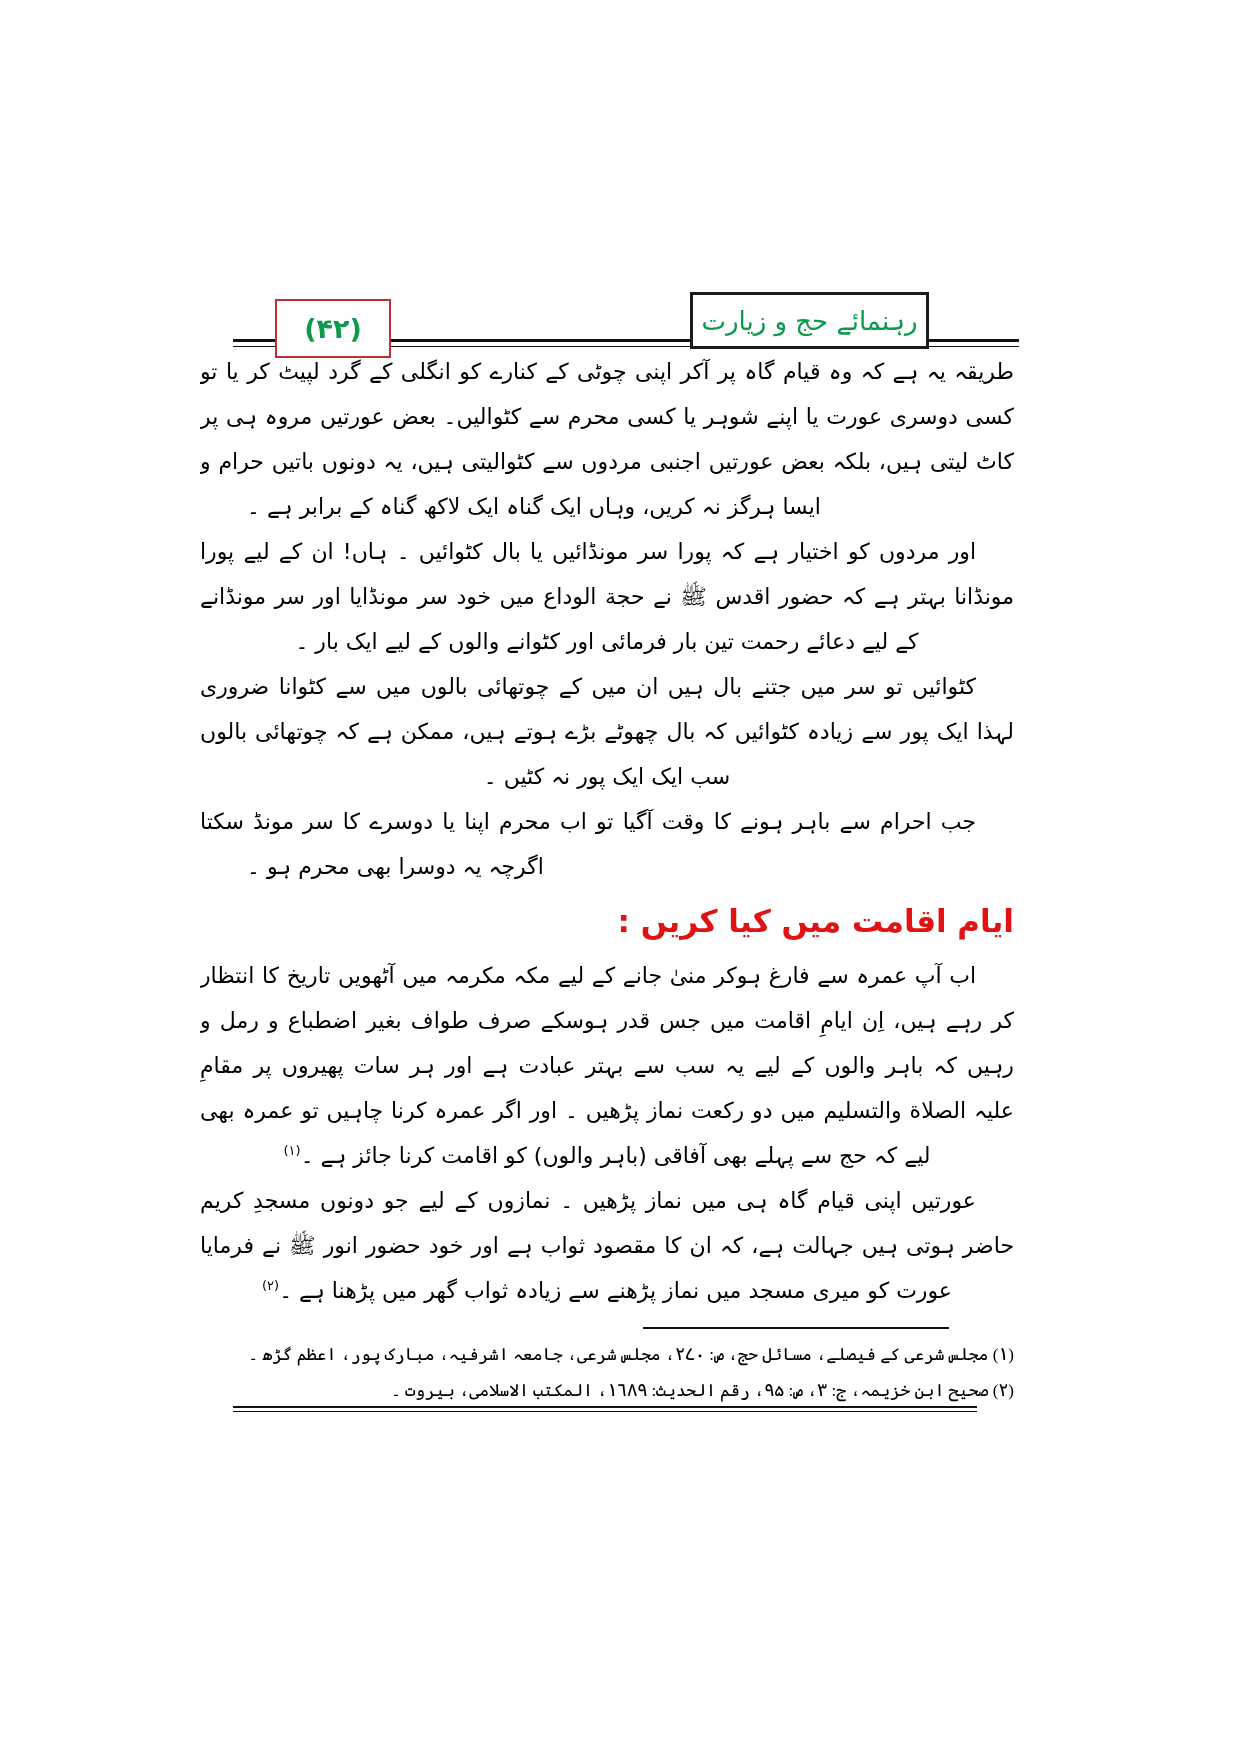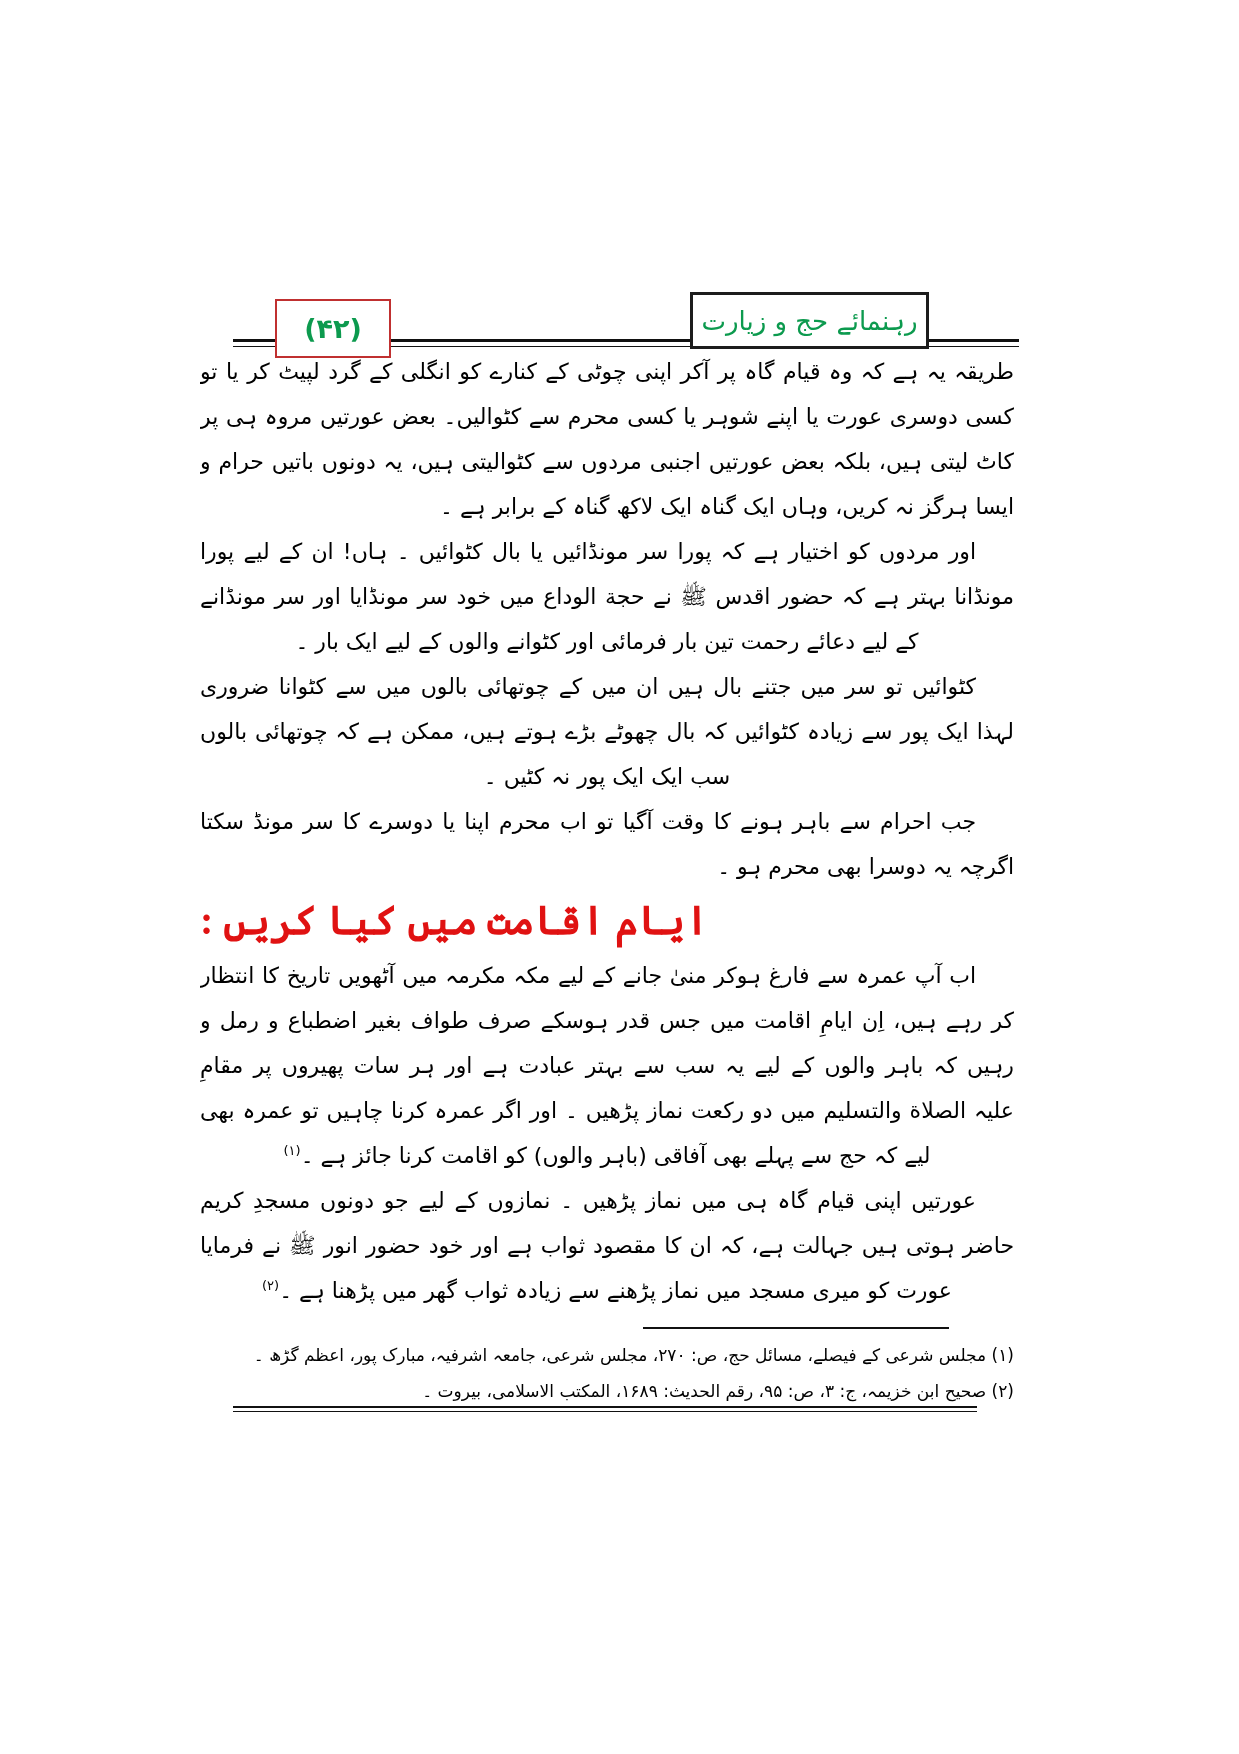--- a/index.html
+++ b/index.html
@@ -43,37 +43,37 @@
   .header-rule{left:248px;top:339px;width:786px;}
   .bottom-rule{left:248px;top:1406px;width:744px;height:3px;border-top:2px solid #111;border-bottom:1px solid #111;}
   
   .body-text{
     position:absolute;left:215px;top:349px;width:814px;
     font-size:22px;line-height:45px;color:#000;
   }
   .line{height:45px;overflow:hidden;white-space:nowrap;}
   .j{text-align:justify;text-align-last:justify;text-justify:inter-word;white-space:normal;}
   .c{text-align:center;}
-  .l{text-align:right;margin-left:47px;}
+  .l{text-align:left;margin-left:47px;}
   .indent{padding-right:38px;}
   .section-heading{
-    height:64px;line-height:64px;text-align:left;
-    color:var(--red);font-size:40px;font-weight:bold;font-family:Liberation Serif, serif;
+    height:64px;line-height:64px;text-align:right;
+    color:var(--red);font-size:31px;font-weight:bold;
   }
   sup.fn-mark{font-size:13px;vertical-align:super;line-height:0;}
   
   .fn-sep{
     position:absolute;left:658px;top:1327px;width:306px;height:0;
     border-top:2px solid #111;
   }
   .footnotes{
     position:absolute;left:215px;top:1337px;width:814px;
     font-size:17px;line-height:36px;color:#000;text-align:right;
   }
-  .footnote-line{height:36px;overflow:hidden;white-space:nowrap;}
+  .footnote-line{height:36px;overflow:hidden;white-space:nowrap;font-family:Liberation Serif, serif;}
 </style>
 </head>
 <body>
 
 <div class="page">
 
   <div class="pagenum-box">
     <span>(۴۲)</span>
   </div>
   <div class="title-box">

